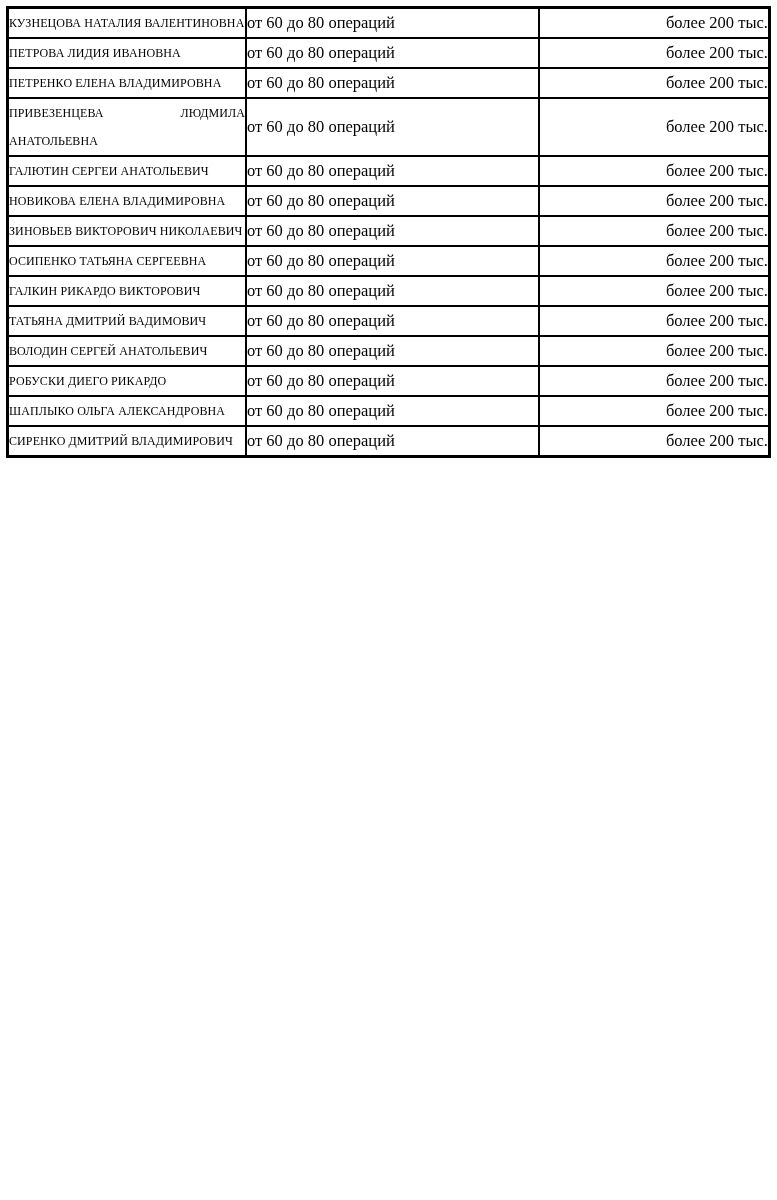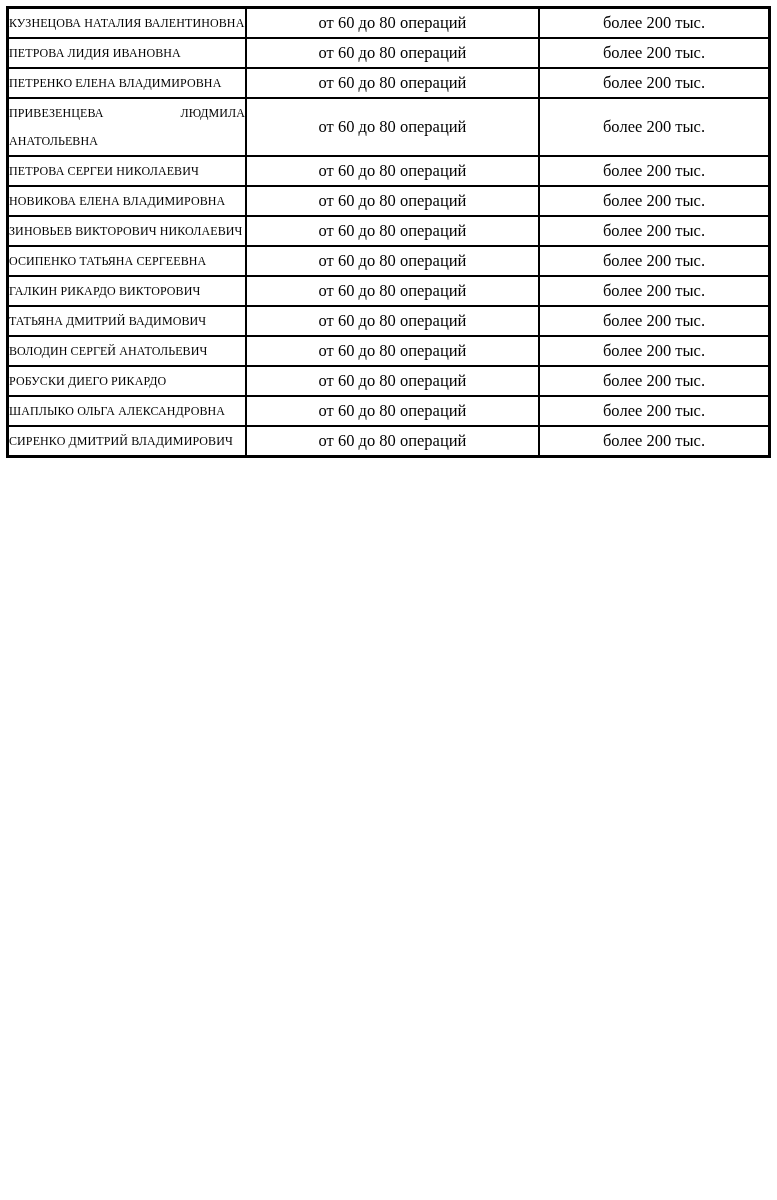--- a/index.html
+++ b/index.html
@@ -51,29 +51,29 @@
     font-size: 12px;
     line-height: 28px;
     letter-spacing: 0.1px;
     word-spacing: 0;
     hyphens: none;
   }
 
   td.ops-cell {
     vertical-align: middle;
     padding: 6px 8px 6px 10px;
-    text-align: center;
+    text-align: left;
     font-size: 16.5px;
     line-height: 22px;
   }
 
   td.amount-cell {
     vertical-align: middle;
     padding: 6px 8px 6px 10px;
-    text-align: center;
+    text-align: right;
     font-size: 16.5px;
     line-height: 22px;
   }
 
   
   table.doc-table {
     outline: 1px solid #000000;
     outline-offset: 0px;
   }
 </style>
@@ -102,21 +102,21 @@
           <td class="name-cell">ПЕТРЕНКО ЕЛЕНА ВЛАДИМИРОВНА</td>
           <td class="ops-cell">от 60 до 80 операций</td>
           <td class="amount-cell">более 200 тыс.</td>
         </tr>
         <tr>
           <td class="name-cell">ПРИВЕЗЕНЦЕВА ЛЮДМИЛА АНАТОЛЬЕВНА</td>
           <td class="ops-cell">от 60 до 80 операций</td>
           <td class="amount-cell">более 200 тыс.</td>
         </tr>
         <tr>
-          <td class="name-cell">ПЕТРОВА СЕРГЕИ НИКОЛАЕВИЧ</td>
+          <td class="name-cell">ГАЛЮТИН СЕРГЕИ АНАТОЛЬЕВИЧ</td>
           <td class="ops-cell">от 60 до 80 операций</td>
           <td class="amount-cell">более 200 тыс.</td>
         </tr>
         <tr>
           <td class="name-cell">НОВИКОВА ЕЛЕНА ВЛАДИМИРОВНА</td>
           <td class="ops-cell">от 60 до 80 операций</td>
           <td class="amount-cell">более 200 тыс.</td>
         </tr>
         <tr>
           <td class="name-cell">ЗИНОВЬЕВ ВИКТОРОВИЧ НИКОЛАЕВИЧ</td>

